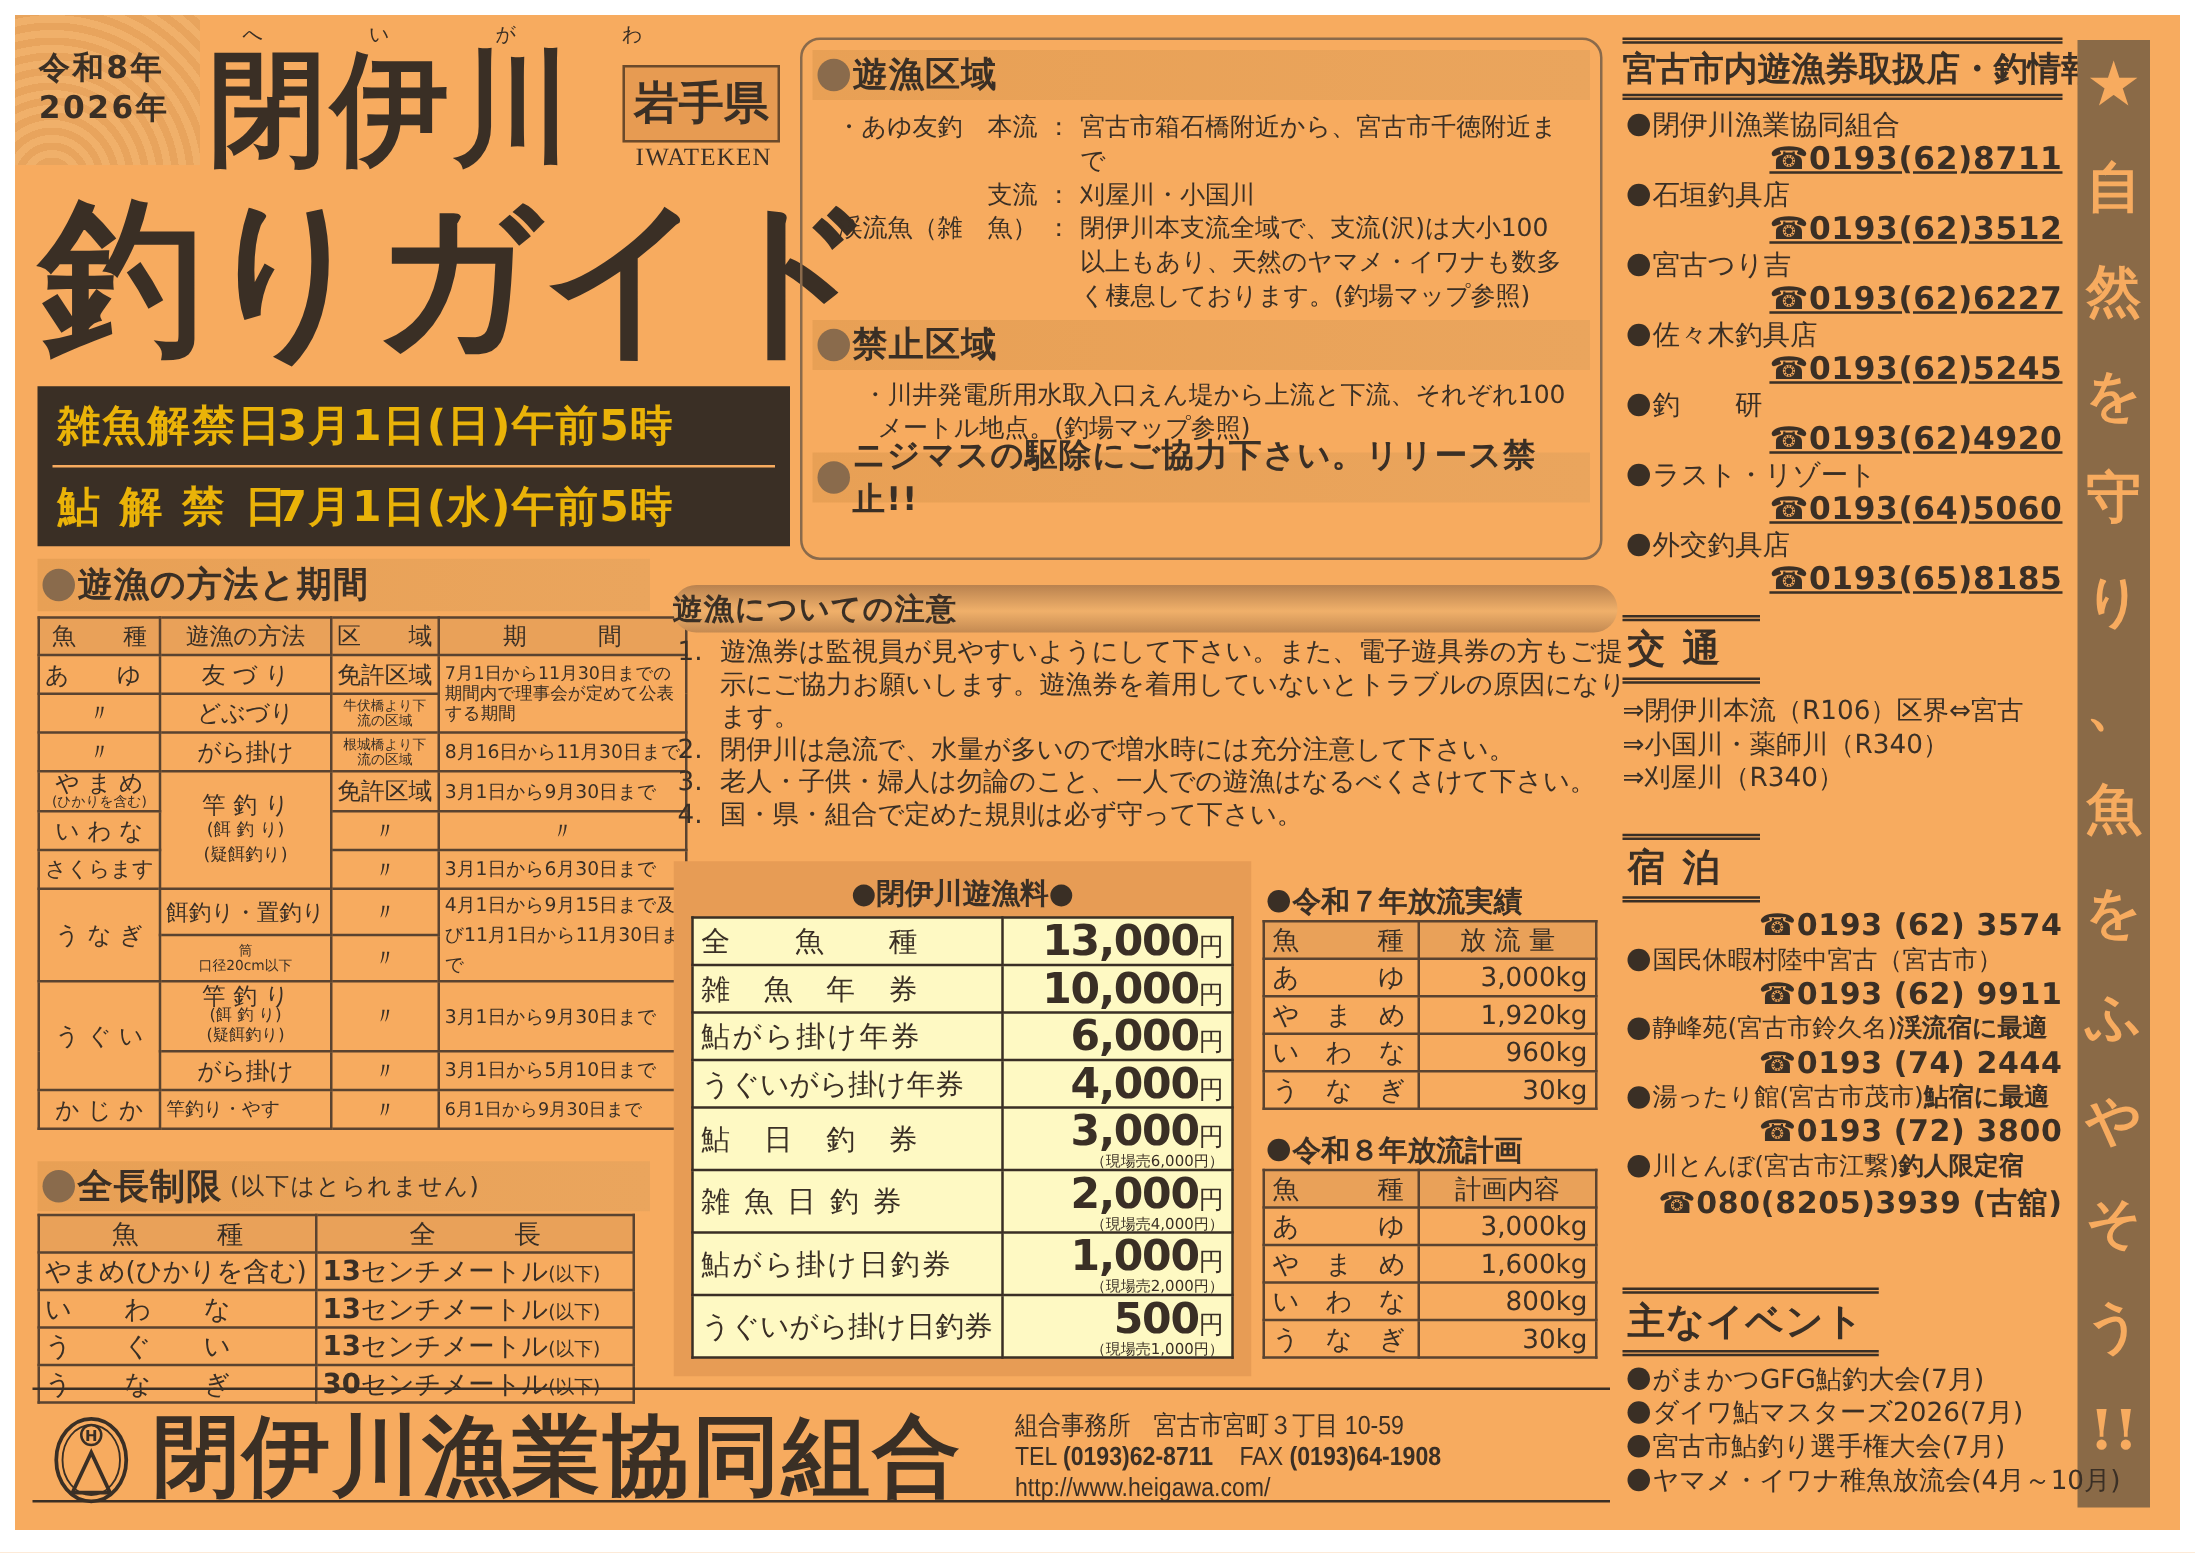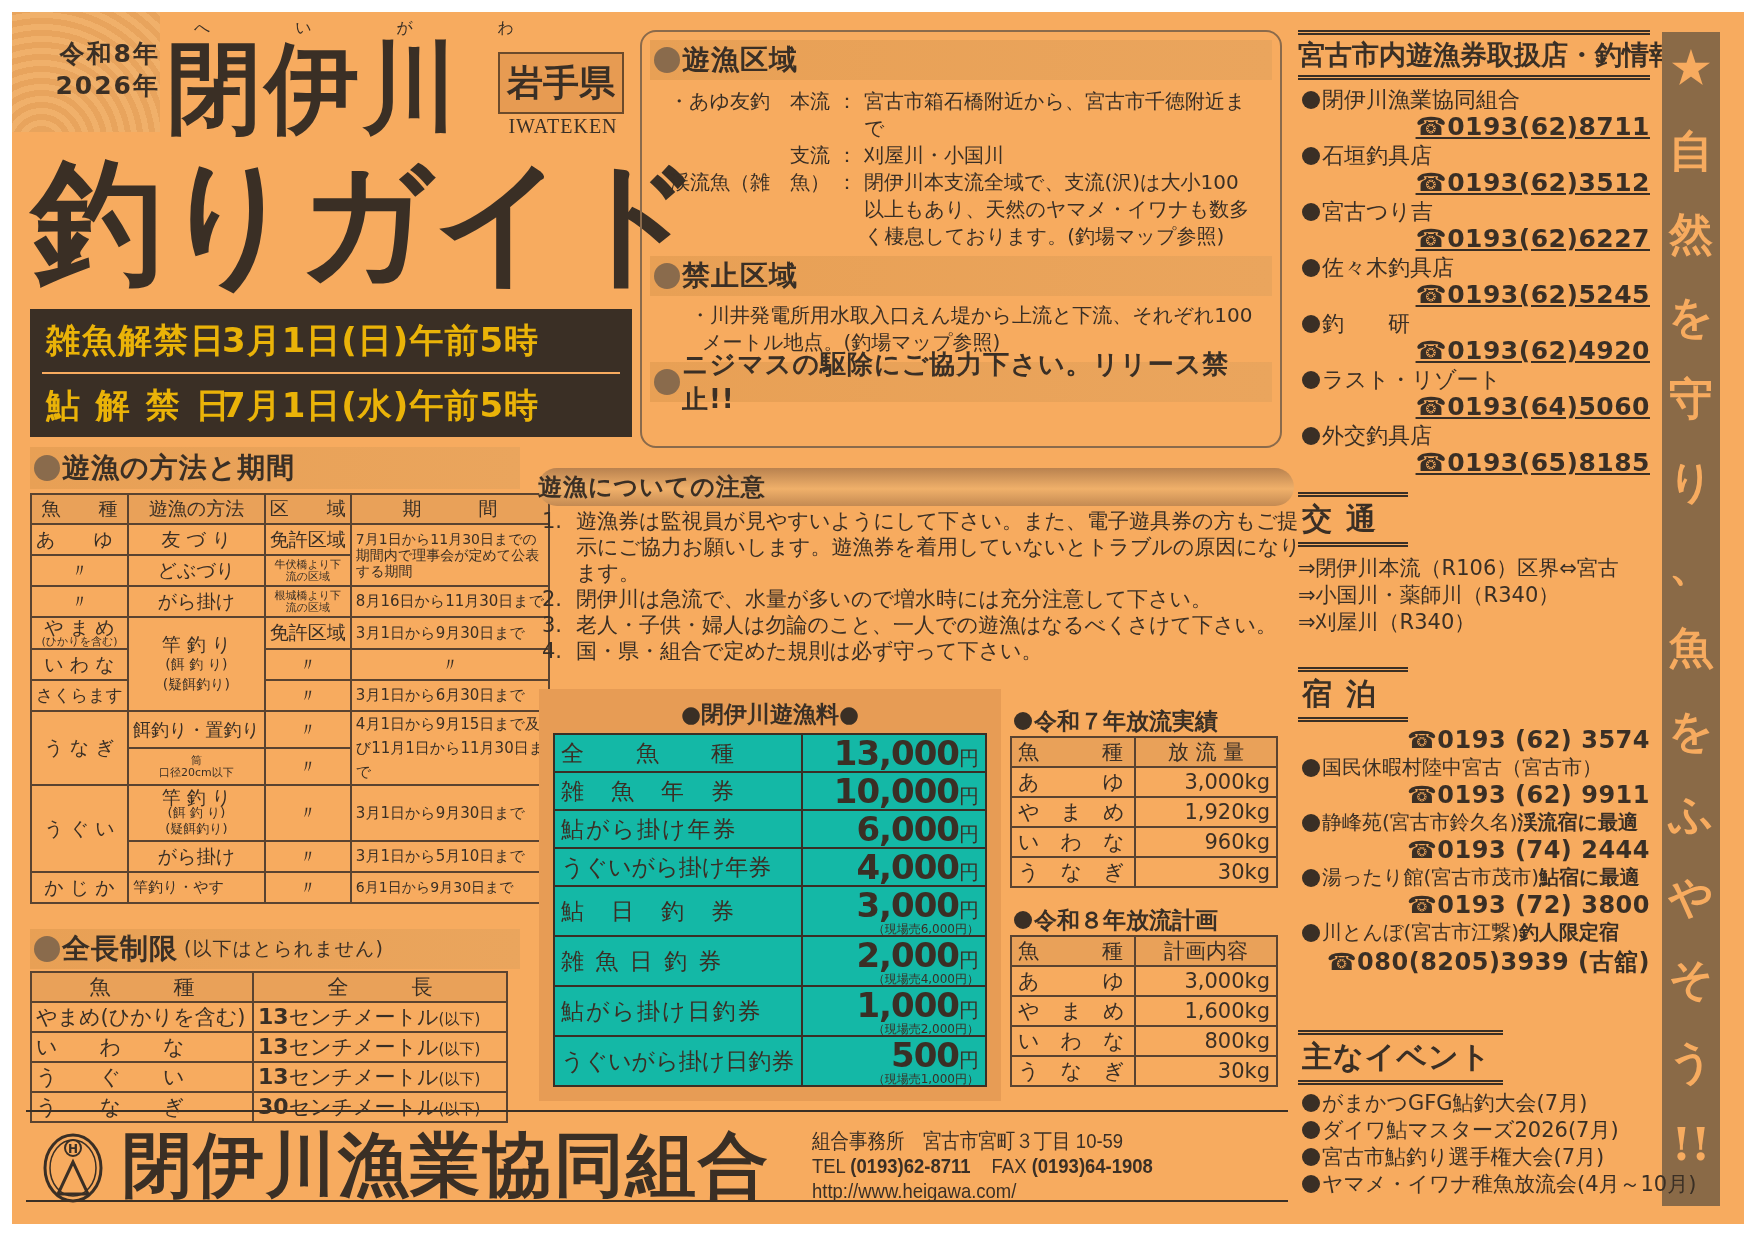--- a/index.html
+++ b/index.html
@@ -2,21 +2,21 @@
 <html><head>
 <meta charset="utf-8">
 <style>
   * { box-sizing: border-box; margin: 0; padding: 0; }
   html, body { width: 1756px; height: 1242px; background: #ffffff; overflow: hidden; }
   body { font-family: "DejaVu Sans", "Liberation Sans", sans-serif; color: #3a2f25; position: relative; }
   .page { position: absolute; left: 12px; top: 12px; width: 1732px; height: 1212px; background: #f7ab5f; }
   .abs { position: absolute; }
 
   
-  .year-box { left: 0; top: 0; width: 148px; height: 120px; background: repeating-radial-gradient(circle at 20% 110%, #e8a45d 0 6px, #f0b06a 6px 12px); padding-top: 26px; text-align: right; font-size: 25px; font-weight: bold; line-height: 32px; letter-spacing: 2px; padding-left: 19px; }
+  .year-box { left: 0; top: 0; width: 148px; height: 120px; background: repeating-radial-gradient(circle at 20% 110%, #e8a45d 0 6px, #f0b06a 6px 12px); padding-top: 26px; text-align: left; font-size: 25px; font-weight: bold; line-height: 32px; letter-spacing: 2px; padding-left: 19px; }
   .furigana { top: 6px; left: 182px; width: 320px; display: flex; justify-content: space-between; font-size: 16px; }
   .river-title { left: 155px; top: 26px; font-size: 94px; font-weight: bold; letter-spacing: 4px; line-height: 100px; transform: scaleY(1.05); }
   .pref-box { left: 486px; top: 40px; width: 126px; height: 62px; border: 2px solid #6b4a2b; background: #e79b52; font-size: 36px; font-weight: bold; text-align: center; line-height: 58px; }
   .pref-en { left: 486px; top: 103px; width: 130px; font-family: "Liberation Serif", serif; font-size: 20px; letter-spacing: 1px; text-align: center; }
   .guide-title { left: 20px; top: 136px; font-size: 130px; font-weight: bold; line-height: 140px; letter-spacing: 2px; transform: scaleY(1.05); transform-origin: left top; }
   .open-band { left: 18px; top: 297px; width: 602px; height: 128px; background: #3a2f25; padding: 0 8px; }
   .open-row { height: 63px; display: flex; align-items: center; color: #eab308; font-size: 34px; font-weight: bold; white-space: nowrap; }
   .open-row .l { width: 184px; letter-spacing: 2px; padding-left: 8px; }
   .open-row .v { letter-spacing: 1px; }
   .open-div { height: 2px; background: #f7ab5f; margin: 0 4px; }
@@ -63,21 +63,21 @@
   
   .notes-head { left: 526px; top: 456px; width: 756px; height: 38px; border-radius: 20px; background: linear-gradient(180deg, #b9824f 0%, #f0b06a 55%, #c48a52 100%); text-align: left; font-size: 24px; font-weight: bold; line-height: 38px; letter-spacing: 1px; }
   .notes { left: 530px; top: 496px; width: 760px; font-size: 21px; line-height: 26px; }
   .notes li { list-style: none; display: flex; }
   .notes .n { width: 34px; flex: none; }
 
   
   .fee-box { left: 527px; top: 677px; width: 462px; height: 412px; background: #e79c55; padding: 10px 14px; }
   .fee-title { text-align: center; font-size: 23px; font-weight: bold; height: 34px; }
   .ft { width: 434px; font-size: 23px; }
-  .ft td { border: 2px solid #3a2f25; background: #14b8a6; height: 38px; padding: 0 6px; white-space: nowrap; }
+  .ft td { border: 2px solid #3a2f25; background: #fef9c3; height: 38px; padding: 0 6px; white-space: nowrap; }
   .ft td.lab { width: 248px; letter-spacing: 2px; }
   .ft td.val { text-align: right; line-height: 1; }
   .ft .amt { font-size: 34px; font-weight: bold; letter-spacing: -1px; }
   .ft .yen { font-size: 20px; }
   .ft .onsite { font-size: 12px; display: block; margin-top: 1px; }
 
   
   .stk-title { font-size: 23px; font-weight: bold; display: flex; align-items: center; height: 30px; }
   .st { width: 268px; font-size: 21px; }
   .st td, .st th { border: 2px solid #5a4330; height: 28px; padding: 0 6px; font-weight: normal; white-space: nowrap; }

